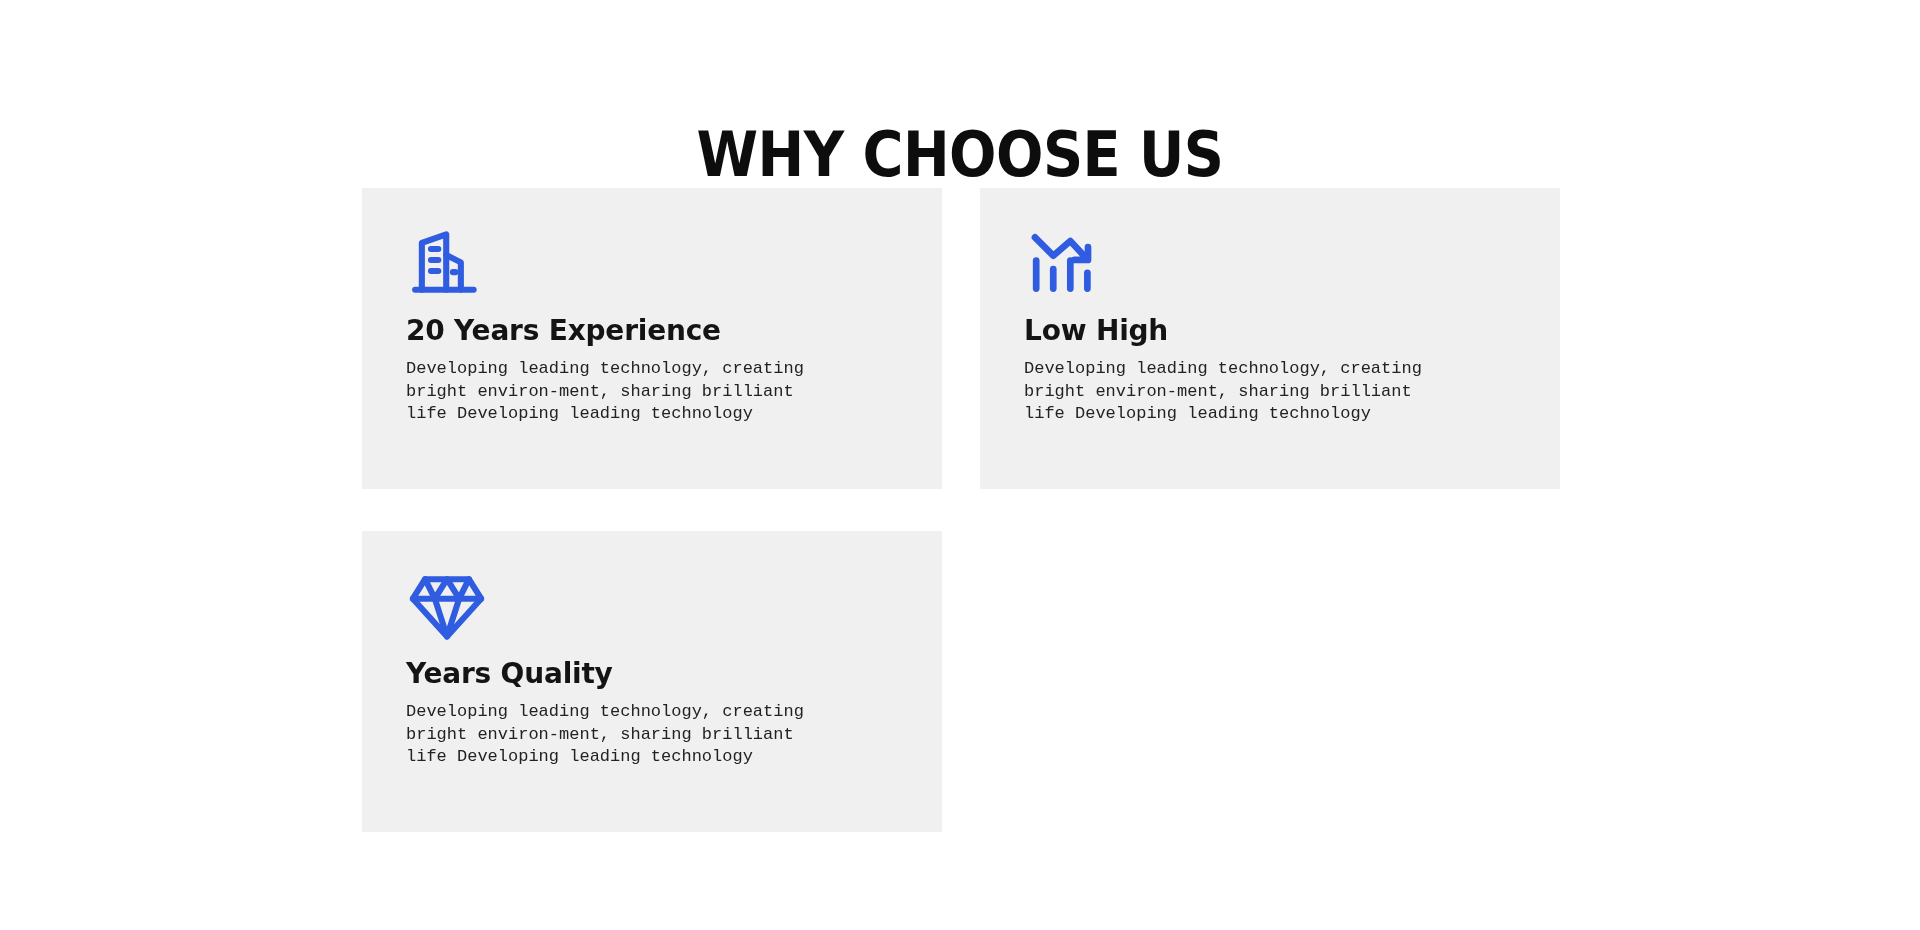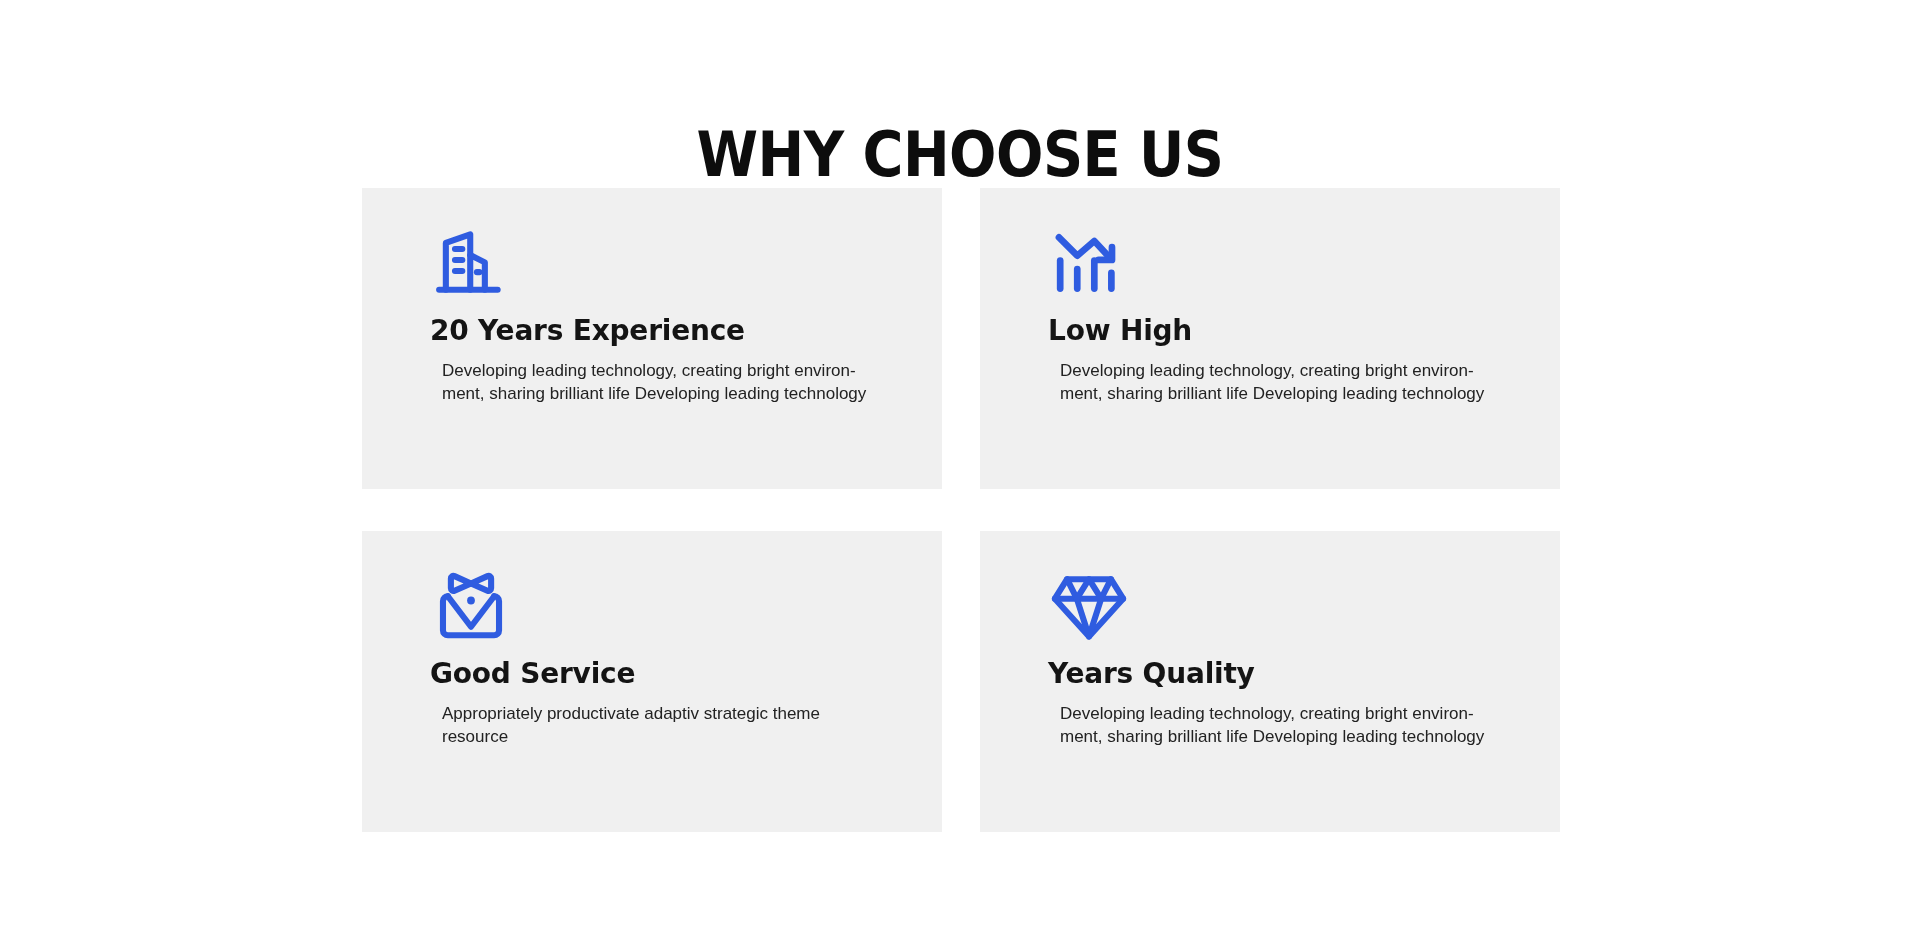--- a/index.html
+++ b/index.html
@@ -50,21 +50,21 @@
     display: grid;
     grid-template-columns: 580px 580px;
     grid-template-rows: 301px 301px;
     column-gap: 38px;
     row-gap: 42px;
   }
 
   .card {
     background: #f0f0f0;
     box-sizing: border-box;
-    padding: 36px 44px 0 68px;
+    padding: 36px 44px 0 44px;
     position: relative;
     overflow: hidden;
   }
 
   .card-icon {
     width: 78px;
     height: 78px;
     display: block;
     margin-bottom: 12px;
   }
@@ -81,23 +81,23 @@
     color: #141414;
     margin: 0 0 10px 0;
     font-family: "DejaVu Sans", "Liberation Sans", sans-serif;
     letter-spacing: -0.2px;
   }
 
   .card-text {
     font-size: 17px;
     line-height: 22.5px;
     color: #222222;
-    margin: 12px;
+    margin: 0;
     max-width: 432px;
-    font-family: Liberation Sans, sans-serif;
+    font-family: Liberation Mono, monospace;
   }
 
   
   .card--service .card-icon { margin-left: 2px; }
   .card--quality .card-icon { margin-left: 2px; }
 </style>
 </head>
 <body>
 
 <div class="page">
@@ -134,35 +134,20 @@
             <path d="M52 40V53"></path>
             <path d="M9 11L24 26L38 14L52 29"></path>
             <path d="M41.5 29.5H52.5V19"></path>
           </g>
         </svg>
       </span>
       <div class="card-title">Low High</div>
       <p class="card-text">Developing leading technology, creating bright environ-ment, sharing brilliant life Developing leading technology</p>
     </div>
 
-    <div class="card card--service">
-      <span class="card-icon">
-        <svg viewBox="0 0 64 64" fill="none" xmlns="http://www.w3.org/2000/svg">
-          <g stroke="#2f5ce0" stroke-width="5" stroke-linecap="round" stroke-linejoin="round">
-            <path d="M32 13.5L18.5 7.5C17 6.8 15.5 7.9 15.5 9.5V17.5C15.5 19.1 17 20.2 18.5 19.5L32 13.5Z"></path>
-            <path d="M32 13.5L45.5 7.5C47 6.8 48.5 7.9 48.5 9.5V17.5C48.5 19.1 47 20.2 45.5 19.5L32 13.5Z"></path>
-            <path d="M13 24C10.8 24 9 25.8 9 28V52C9 54.2 10.8 56 13 56H51C53.2 56 55 54.2 55 52V28C55 25.8 53.2 24 51 24"></path>
-            <path d="M13 24L32 49L51 24"></path>
-            <circle cx="32" cy="27.5" r="3.2" fill="#2f5ce0" stroke="none"></circle>
-          </g>
-        </svg>
-      </span>
-      <div class="card-title">Good Service</div>
-      <p class="card-text">Appropriately productivate adaptiv strategic theme resource</p>
-    </div>
 
     <div class="card card--quality">
       <span class="card-icon">
         <svg viewBox="0 0 64 64" fill="none" xmlns="http://www.w3.org/2000/svg">
           <g stroke="#2f5ce0" stroke-width="5" stroke-linecap="round" stroke-linejoin="round">
             <path d="M14 10H50L60 26L32 57L4 26L14 10Z"></path>
             <path d="M4 26H60"></path>
             <path d="M14 10L22 26L32 57L42 26L50 10"></path>
             <path d="M22 26L32 10L42 26"></path>
           </g>

